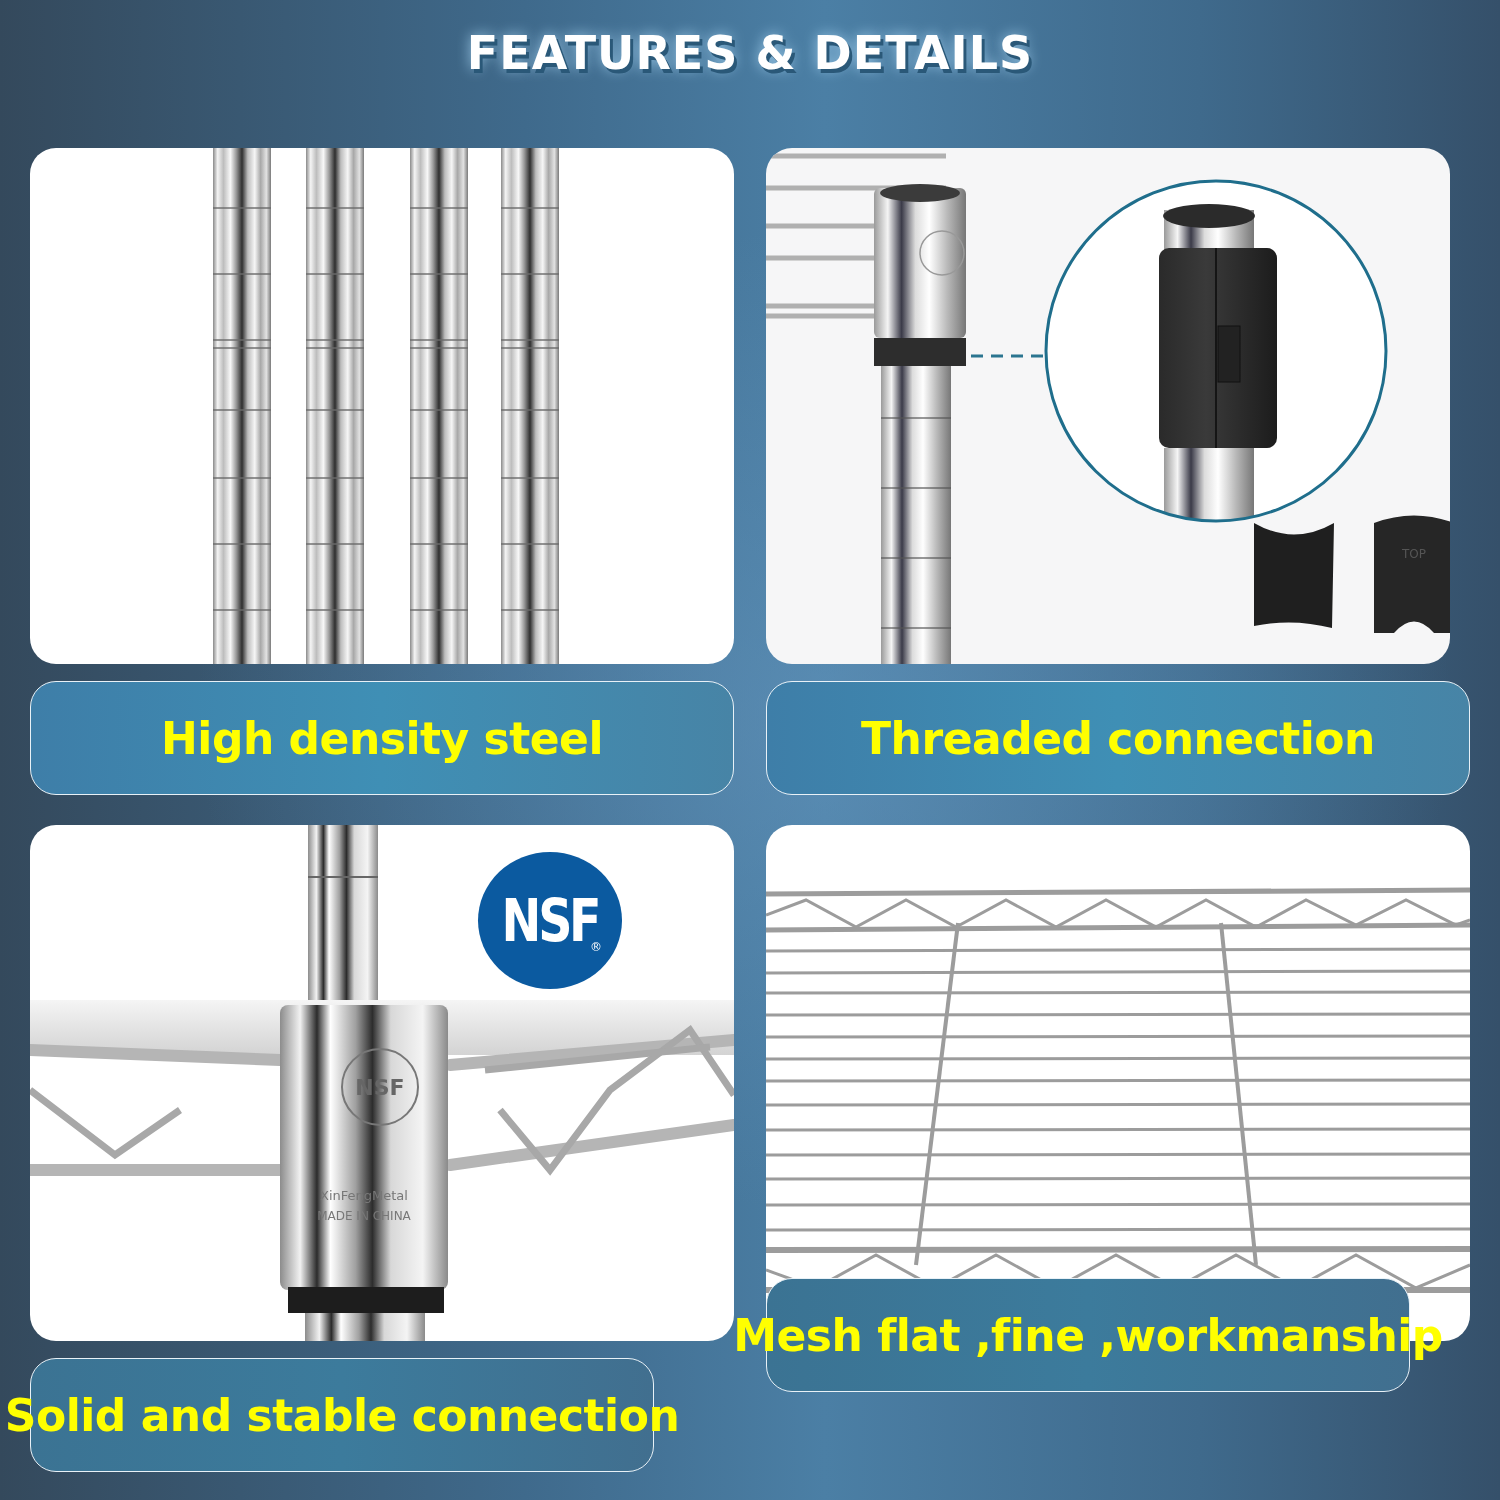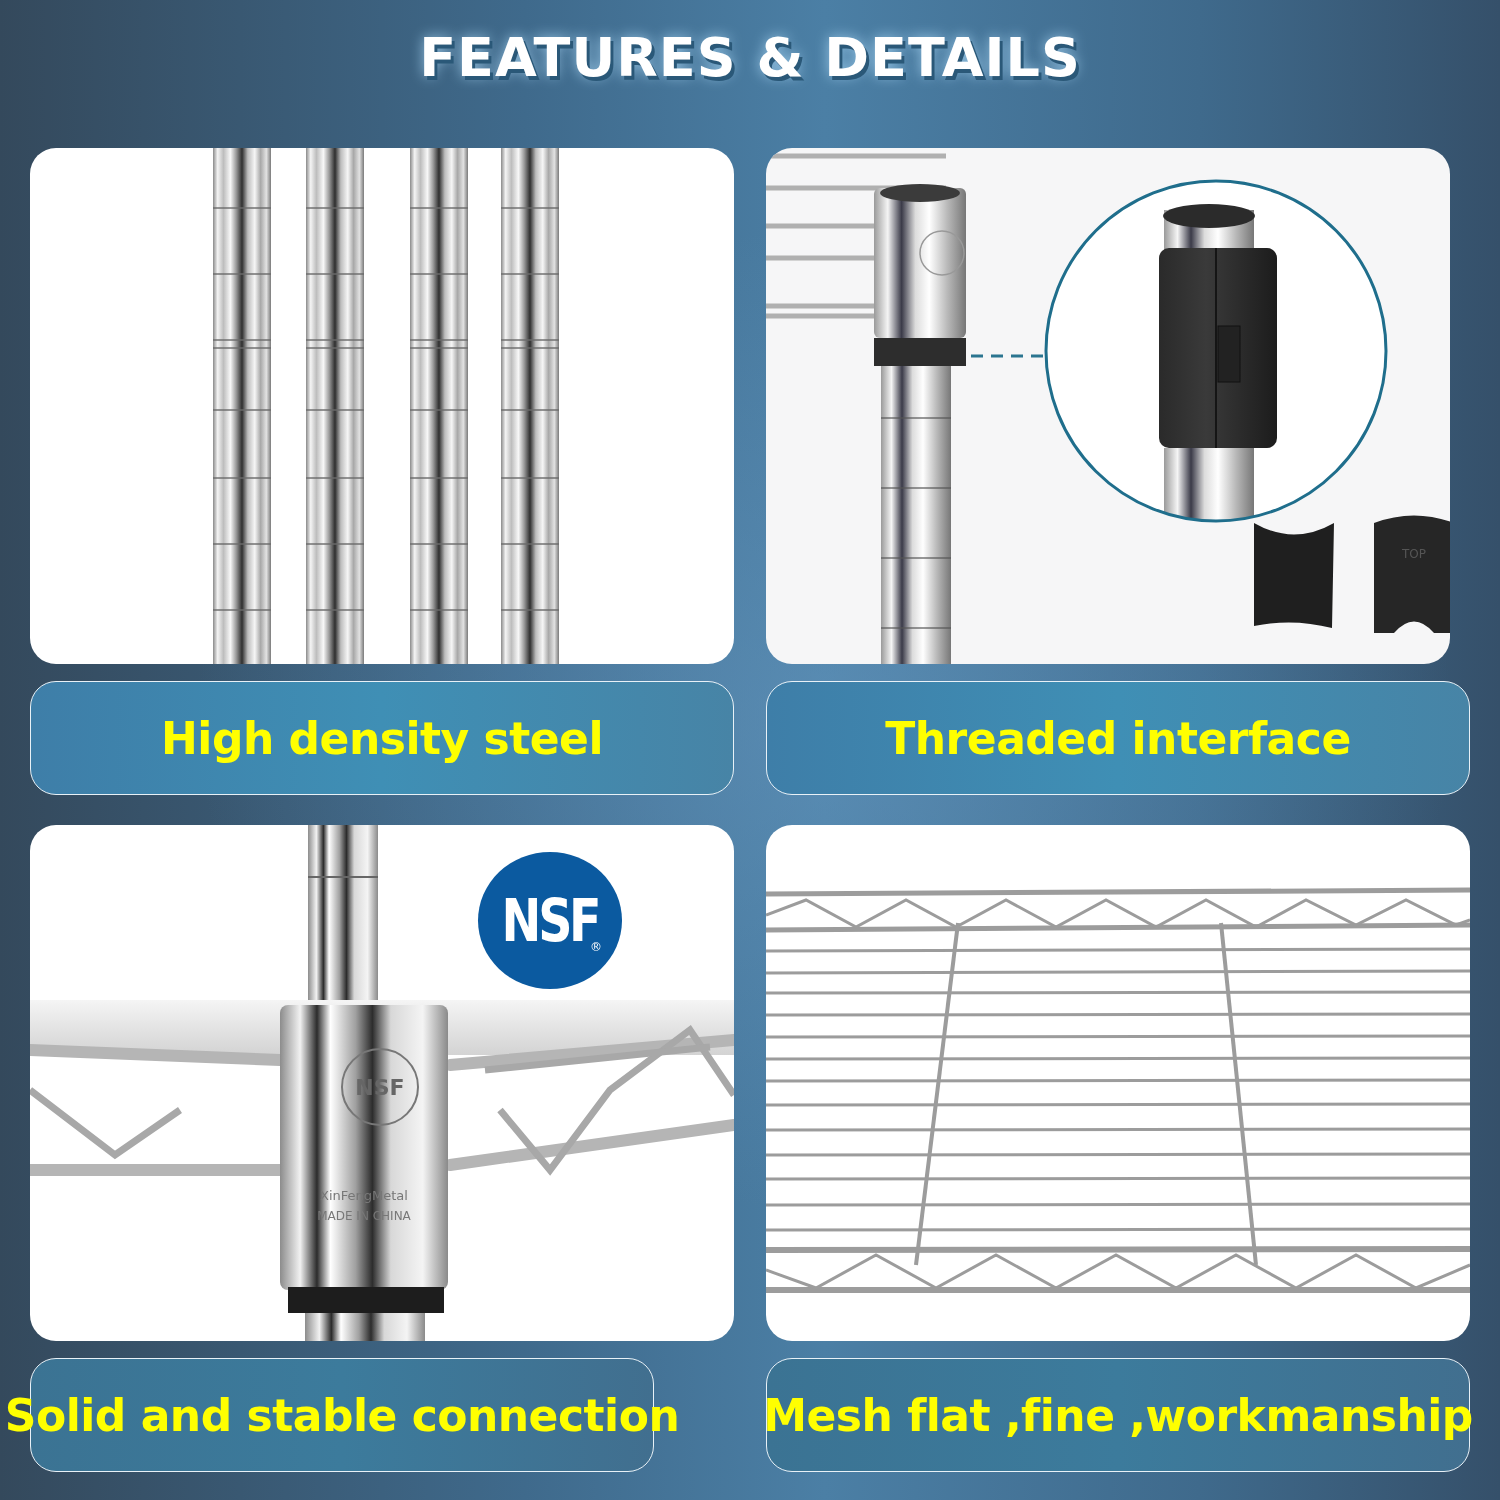--- a/index.html
+++ b/index.html
@@ -9,21 +9,21 @@
     background:
       radial-gradient(ellipse 900px 700px at 55% 48%, rgba(100,150,190,0.55), rgba(0,0,0,0) 70%),
       linear-gradient(90deg, #34495c 0%, #3f6a8c 35%, #4b7fa5 55%, #3f6a8c 80%, #35506a 100%);
     position: relative;
   }
   .page-title {
     position: absolute; left: 0; top: 26px; width: 1500px;
     text-align: center;
     font-family: "DejaVu Sans", sans-serif;
     font-weight: bold;
-    font-size: 54px;
+    font-size: 46px;
     letter-spacing: 1px;
     color: #ffffff;
     text-shadow: 3px 4px 0 #2a5878, 0 0 14px rgba(180,225,255,0.75);
   }
   .panel {
     position: absolute; background: #ffffff; border-radius: 26px; overflow: hidden;
   }
   .caption {
     position: absolute; border: 1.5px solid #e8f1f7; border-radius: 26px;
     display: flex; align-items: center; justify-content: center;
@@ -158,21 +158,21 @@
       <rect x="452" y="178" width="22" height="56" fill="#222" stroke="#111"></rect>
     </g>
     <circle cx="450" cy="203" r="170" fill="none" stroke="#1f6e8c" stroke-width="3"></circle>
 
     <path d="M 488 375 Q 528 398 568 375 L 566 480 Q 527 470 488 478 Z" fill="#1f1f1f"></path>
     <path d="M 608 375 Q 648 360 688 375 L 688 485 L 668 485 Q 648 462 628 485 L 608 485 Z" fill="#262626"></path>
     <text x="648" y="410" font-size="12" fill="#555" text-anchor="middle" font-family="DejaVu Sans, sans-serif">TOP</text>
   </svg>
 </div>
 <div class="caption cap-top" style="left:766px; top:681px; width:704px; height:114px;">
-  <span>Threaded interface</span>
+  <span>Threaded connection</span>
 </div>
 
 <div class="panel" style="left:30px; top:825px; width:704px; height:516px;">
   <svg width="704" height="516" viewBox="0 0 704 516">
     <defs>
       <linearGradient id="chrome3" x1="0" x2="1">
         <stop offset="0" stop-color="#8c8c8c"></stop>
         <stop offset="0.12" stop-color="#f2f2f2"></stop>
         <stop offset="0.22" stop-color="#2b2b2b"></stop>
         <stop offset="0.3" stop-color="#ffffff"></stop>
@@ -249,15 +249,15 @@
 
       <line x1="192" y1="98" x2="150" y2="440" stroke-width="4"></line>
       <line x1="455" y1="98" x2="490" y2="440" stroke-width="4"></line>
 
       <line x1="0" y1="425" x2="704" y2="424" stroke-width="6"></line>
       <line x1="0" y1="465" x2="704" y2="465" stroke-width="6"></line>
       <polyline stroke-width="3" points="0,445 50,463 110,430 170,463 230,430 290,463 350,430 410,463 470,430 530,463 590,430 650,463 704,440"></polyline>
     </g>
   </svg>
 </div>
-<div class="caption cap-bottom" style="left:766px; top:1358px; width:704px; height:114px;">
+<div class="caption cap-bottom" style="left:766px; top:1278px; width:644px; height:114px;">
   <span>Mesh flat ,fine ,workmanship</span>
 </div>
 
 </body></html>

